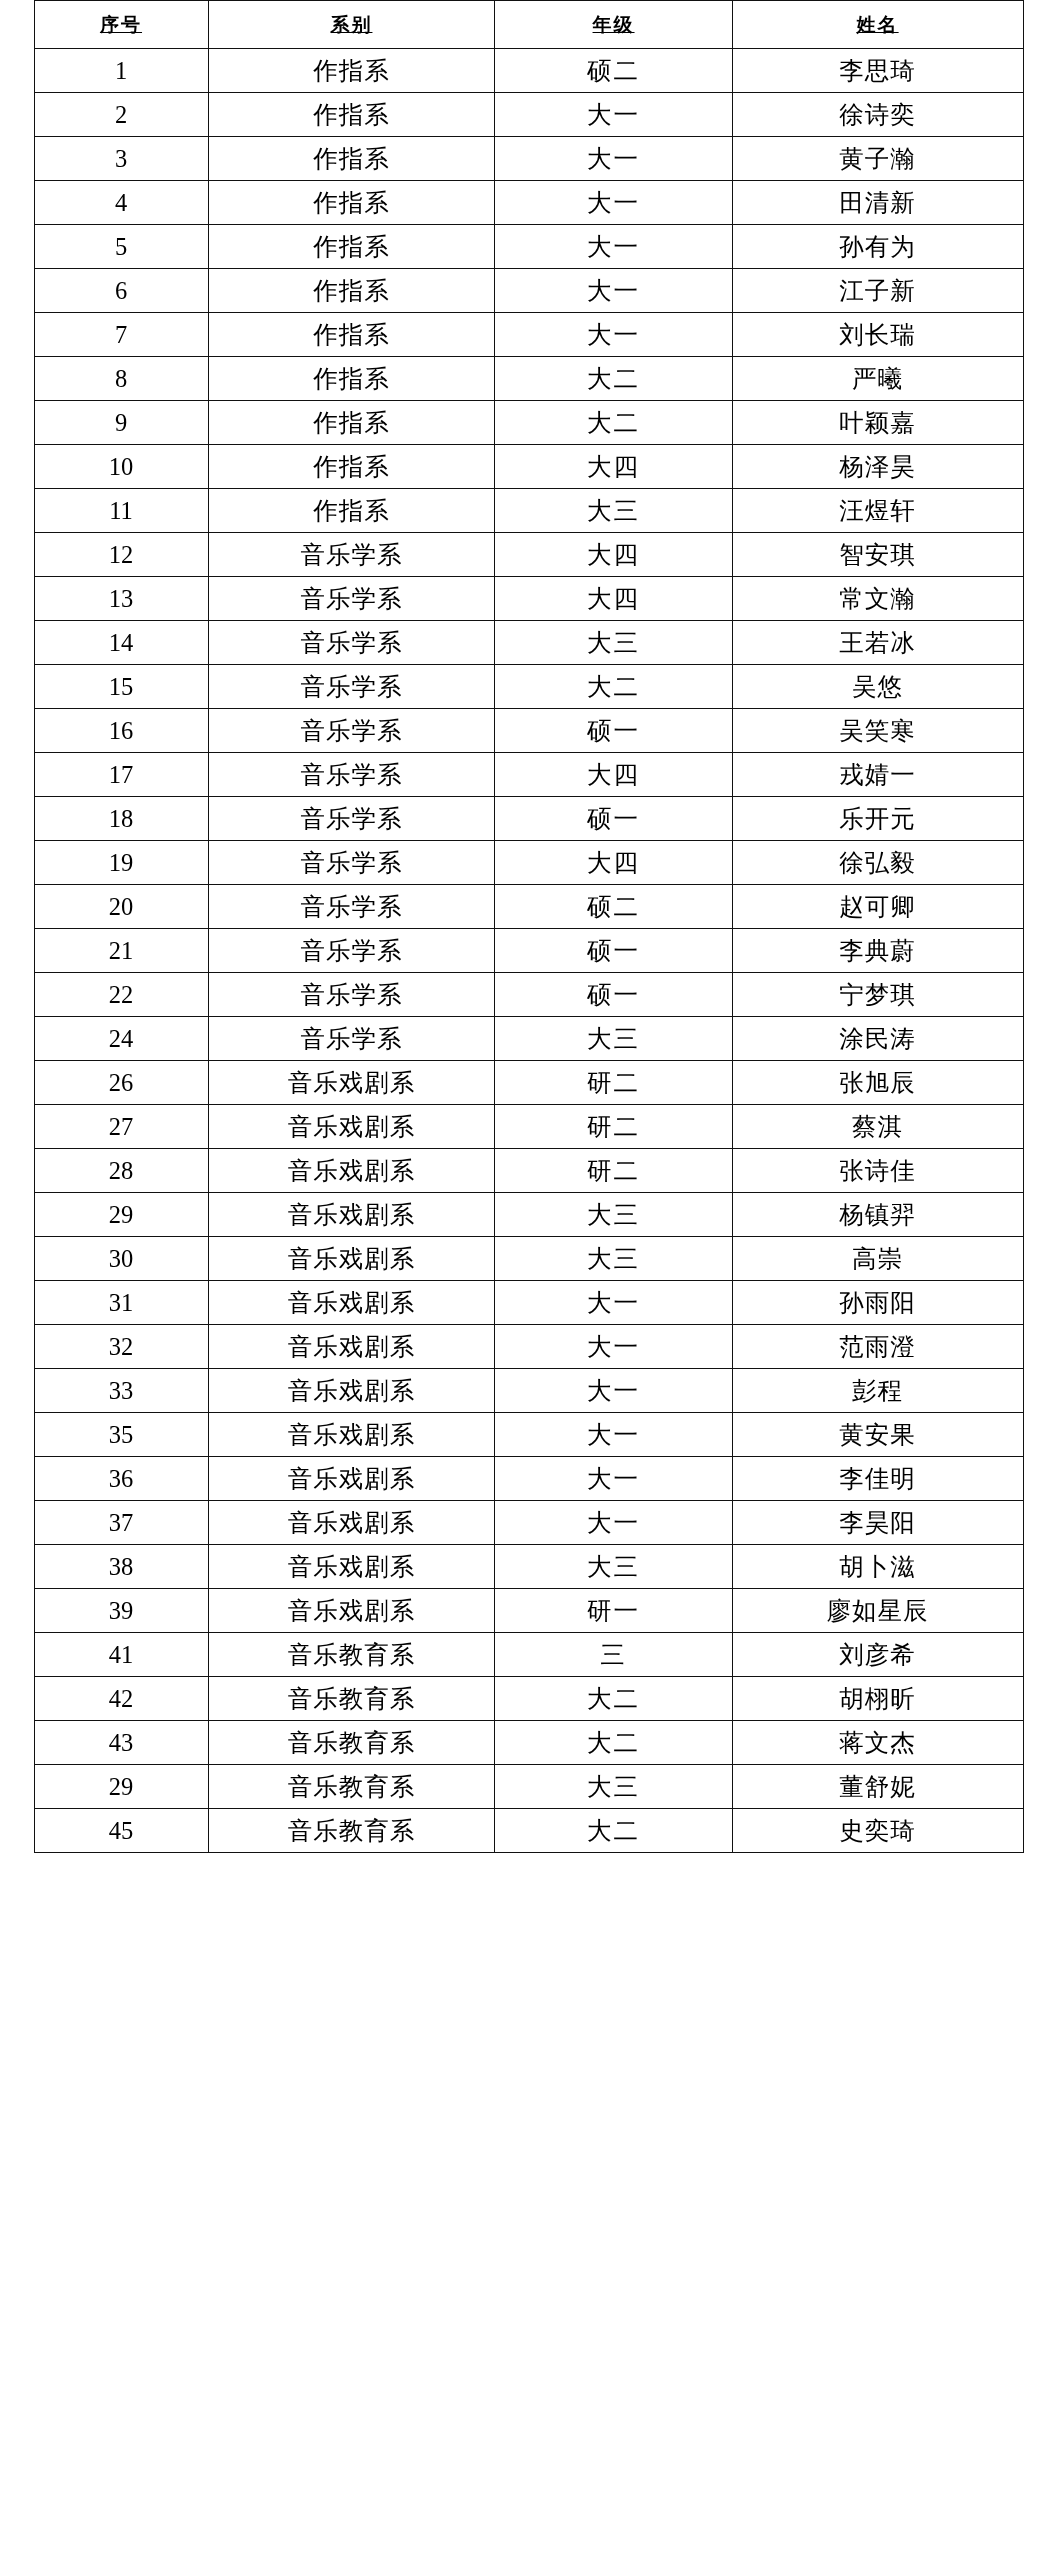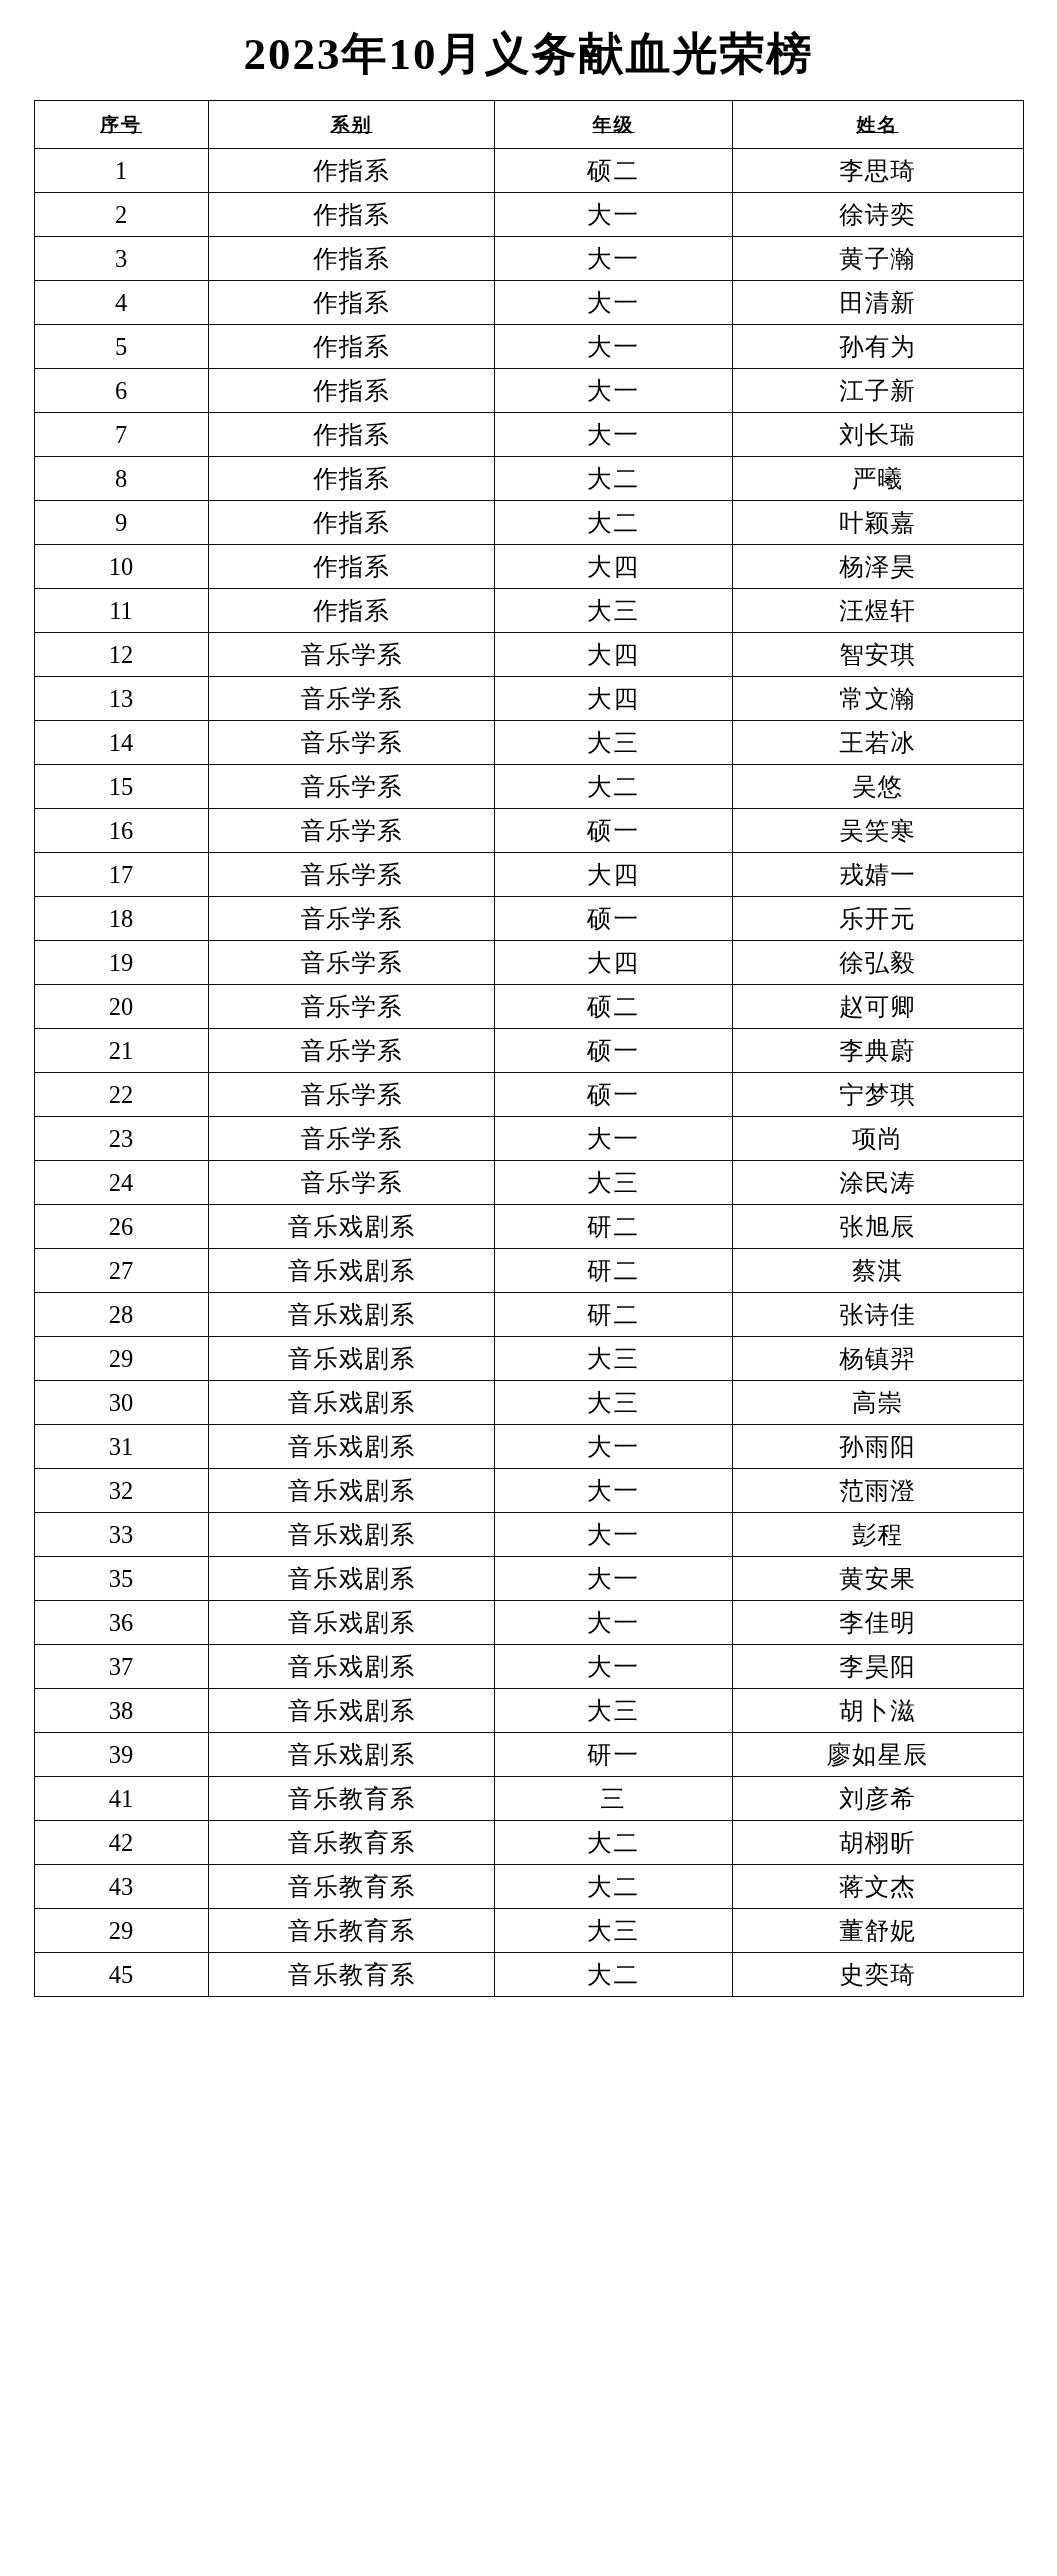--- a/index.html
+++ b/index.html
@@ -71,21 +71,20 @@
   col.c4 { width: 29.4%; }
   .name-cell { letter-spacing: 1px; }
   .dept-cell { letter-spacing: 1px; }
   .grade-cell { letter-spacing: 2px; }
 </style>
 </head>
 <body>
 
 <div class="page">
 
-  <div class="doc-title">2023年10月义务献血光荣榜</div>
 
   <div class="table-wrap">
     <table class="roster">
       <colgroup>
         <col class="c1">
           <col class="c2">
           <col class="c3">
           <col class="c4">
       </colgroup>
       <thead>
@@ -223,26 +222,20 @@
             <td class="grade-cell">硕一</td>
             <td class="name-cell">李典蔚</td>
           </tr>
           <tr>
             <td class="col-index">22</td>
             <td class="dept-cell">音乐学系</td>
             <td class="grade-cell">硕一</td>
             <td class="name-cell">宁梦琪</td>
           </tr>
           <tr>
-            <td class="col-index">23</td>
-            <td class="dept-cell">音乐学系</td>
-            <td class="grade-cell">大一</td>
-            <td class="name-cell">项尚</td>
-          </tr>
-          <tr>
             <td class="col-index">24</td>
             <td class="dept-cell">音乐学系</td>
             <td class="grade-cell">大三</td>
             <td class="name-cell">涂民涛</td>
           </tr>
           <tr>
             <td class="col-index">26</td>
             <td class="dept-cell">音乐戏剧系</td>
             <td class="grade-cell">研二</td>
             <td class="name-cell">张旭辰</td>

